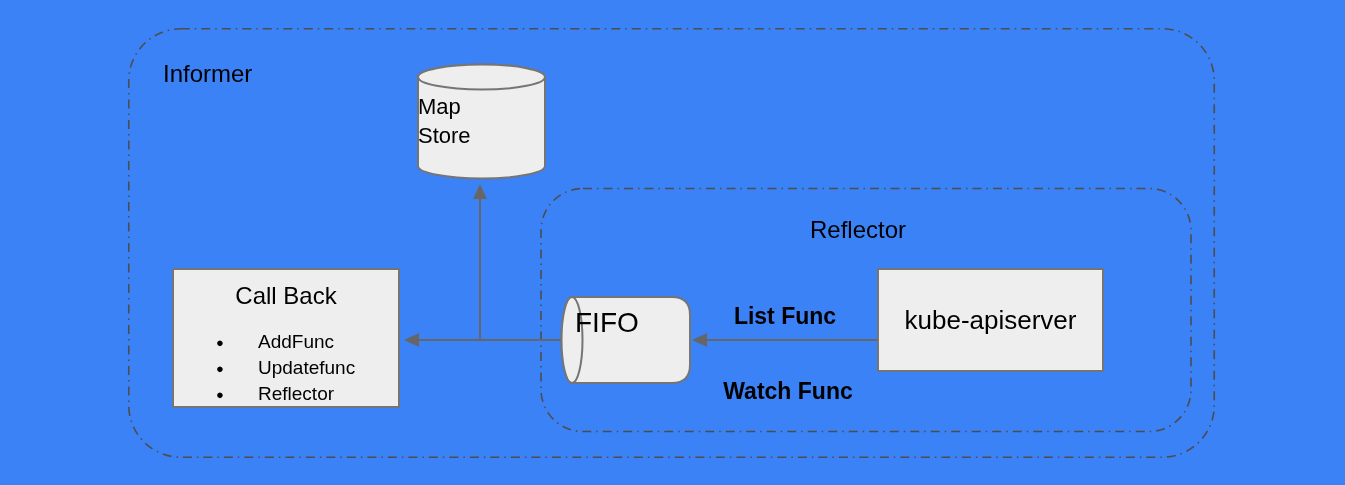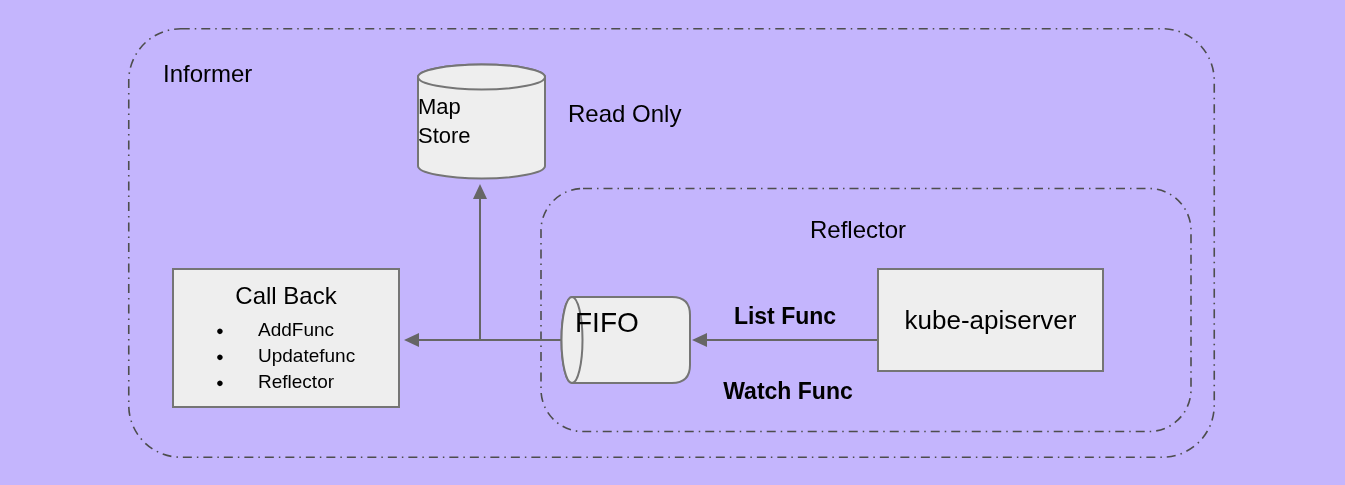--- a/index.html
+++ b/index.html
@@ -6,21 +6,21 @@
     margin: 0;
     padding: 0;
     background: #ffffff;
     font-family: "Liberation Sans", sans-serif;
     color: #000000;
   }
   .canvas {
     position: relative;
     width: 1345px;
     height: 485px;
-    background: #c4b5fd;
+    background: #3b82f6;
     overflow: hidden;
   }
   .layer-svg {
     position: absolute;
     left: 0; top: 0;
     width: 1345px; height: 485px;
   }
   .label {
     position: absolute;
     white-space: nowrap;
@@ -57,21 +57,21 @@
   }
   .callback-box {
     left: 172px; top: 268px; width: 228px; height: 140px;
   }
   .callback-title {
     text-align: center;
     font-size: 24px;
     margin-top: 12px;
   }
   .callback-list {
-    margin: 7px 0 0 0;
+    margin: 19px 0 0 0;
     padding: 0 0 0 42px;
     list-style: none;
   }
   .callback-list li {
     font-size: 19px;
     line-height: 25px;
     white-space: nowrap;
   }
   .callback-list li .bullet-dot {
     display: inline-block;
@@ -111,21 +111,20 @@
     </g>
 
     <g>
       <path d="M572 297 L672 297 Q690 297 690 315 L690 365 Q690 383 672 383 L572 383 A10.5 43 0 0 1 572 297 Z" fill="#eeeeee" stroke="#757575" stroke-width="2"></path>
       <ellipse cx="572" cy="340" rx="10.5" ry="43" fill="#eeeeee" stroke="#757575" stroke-width="2"></ellipse>
     </g>
   </svg>
 
   <div class="label zone-label informer-label">Informer</div>
   <div class="label zone-label reflector-label">Reflector</div>
-  <div class="label zone-label read-only-label">Read Only</div>
 
   <div class="label shape-label map-store-label">Map
 Store</div>
   <div class="label shape-label fifo-label">FIFO</div>
 
   <div class="label arrow-label list-func-label">List Func</div>
   <div class="label arrow-label watch-func-label">Watch Func</div>
 
   <div class="node-box callback-box">
     <div class="callback-title">Call Back</div>

